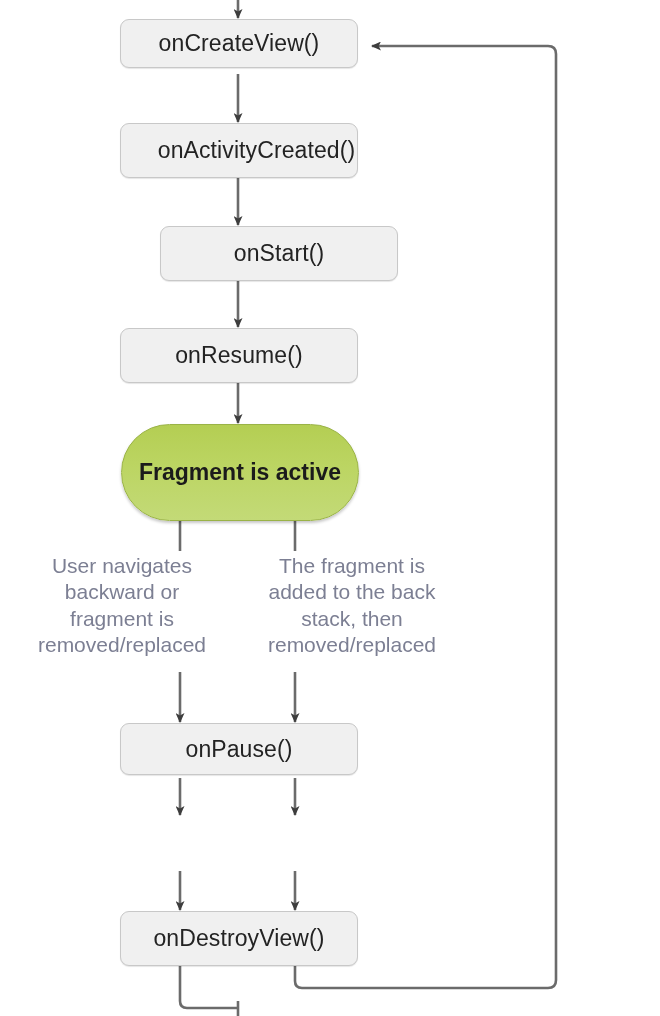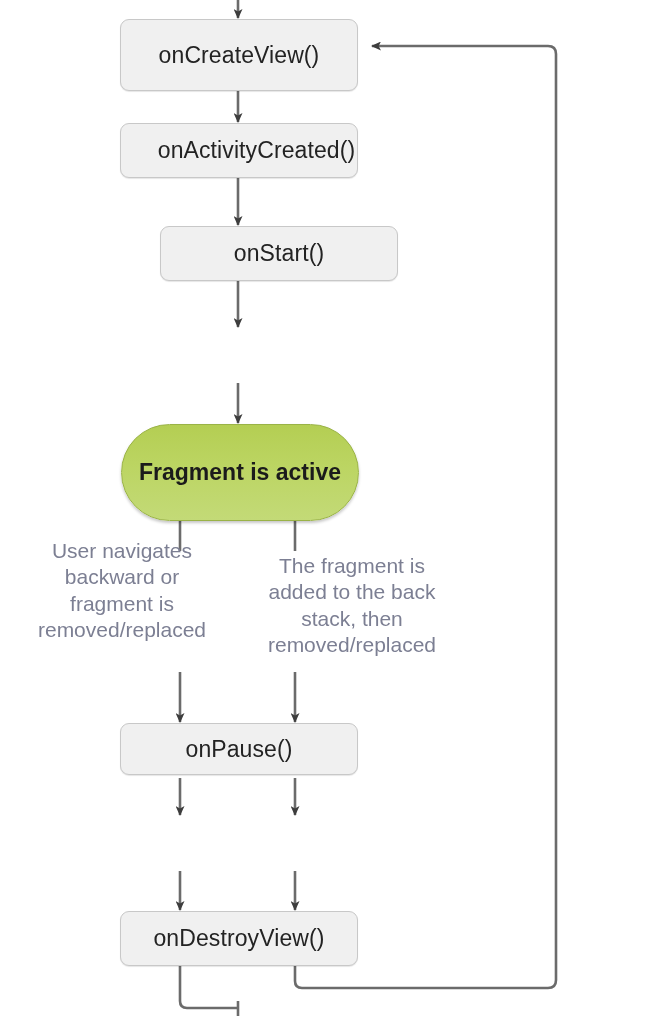--- a/index.html
+++ b/index.html
@@ -58,30 +58,30 @@
   }
   .edge-label {
     position: absolute;
     color: #7c7f93;
     font-size: 21px;
     line-height: 1.25;
     text-align: center;
     white-space: pre-line;
   }
   
-  #node-oncreateview     { left: 120px; top: 19px;  width: 238px; height: 72px; }
+  #node-oncreateview     { left: 120px; top: 19px;  width: 238px; height: 49px; }
   #node-onactivitycreated{ left: 120px; top: 123px; width: 238px; height: 55px; padding-left: 35px; }
   #node-onstart          { left: 120px; top: 226px; width: 238px; height: 55px; margin-left: 40px; }
   #node-onresume         { left: 120px; top: 328px; width: 238px; height: 55px; }
   #node-fragment-active  { left: 121px; top: 424px; width: 238px; height: 97px; align-items: center; }
   #node-onpause          { left: 120px; top: 723px; width: 238px; height: 52px; }
   #node-onstop           { left: 120px; top: 816px; width: 238px; height: 55px; }
   #node-ondestroyview    { left: 120px; top: 911px; width: 238px; height: 55px; }
   
-  #label-left-branch  { left: 22px;  top: 538px; width: 200px; }
+  #label-left-branch  { left: 22px;  top: 553px; width: 200px; }
   #label-right-branch { left: 252px; top: 553px; width: 200px; }
   #label-return-path  { left: 458px; top: 845px; width: 190px; }
 </style>
 </head>
 <body>
 
 <div id="diagram-root">
 
   <svg class="edges" viewBox="0 0 660 1016" xmlns="http://www.w3.org/2000/svg">
     <defs>
@@ -122,20 +122,23 @@
   </div>
 
   <div class="node node-box" id="node-onactivitycreated">
     <span>onActivityCreated()</span>
   </div>
 
   <div class="node node-box" id="node-onstart">
     <span>onStart()</span>
   </div>
 
+  <div class="node node-box" id="node-onresume">
+    <span>onResume()</span>
+  </div>
 
   <div class="node node-pill" id="node-fragment-active">
     <span>Fragment is active</span>
   </div>
 
   <div class="node node-box" id="node-onpause">
     <span>onPause()</span>
   </div>
 
 

